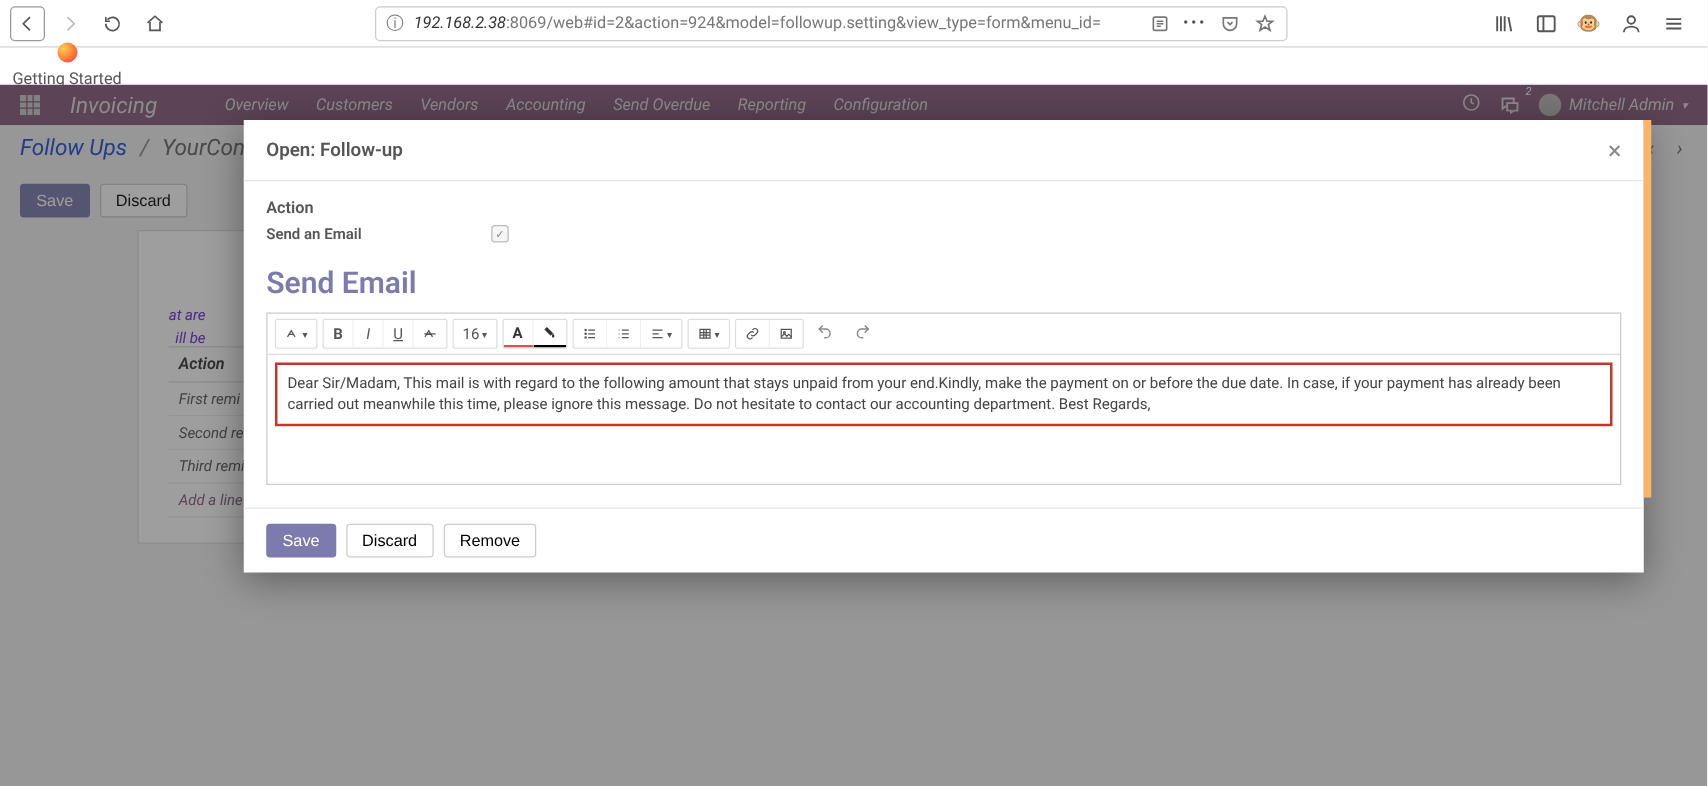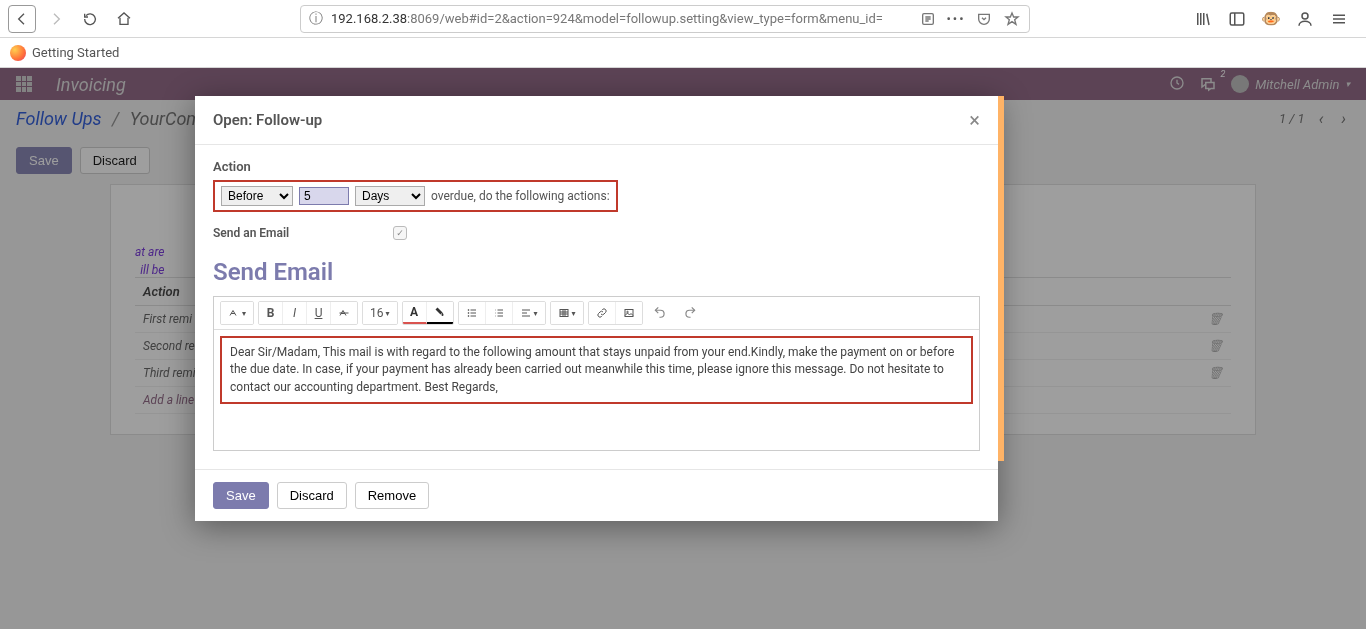--- a/index.html
+++ b/index.html
@@ -7,28 +7,28 @@
 
 
 .browser-toolbar { height: 38px; background: #fff; border-bottom: 1px solid #d6d6d6; display: flex; align-items: center; padding: 0 8px; gap: 6px; }
 .nav-btn { width: 28px; height: 28px; border-radius: 4px; display: flex; align-items: center; justify-content: center; cursor: pointer; color: #5a5a5a; }
 .nav-btn.active-back { border: 1px solid #999; }
 .nav-btn svg { width: 16px; height: 16px; }
 .url-area { flex: 1; display: flex; align-items: center; justify-content: center; }
 .url-bar { width: 730px; height: 28px; border: 1px solid #ccc; border-radius: 4px; display: flex; align-items: center; padding: 0 8px; color: #777; font-size: 13px; gap: 8px; }
 .url-bar .info-icon { color: #777; font-size: 14px; }
 .url-main { flex: 1; white-space: nowrap; overflow: hidden; }
-.url-main .host { color: #333; }
+.url-main .host { color: #333; font-style: italic; }
 .url-actions { display: flex; gap: 10px; align-items: center; color: #5a5a5a; }
 .url-actions .iconbtn { width: 18px; height: 18px; display: flex; align-items: center; justify-content: center; }
 .toolbar-right { display: flex; gap: 12px; align-items: center; padding-right: 8px; color: #5a5a5a; }
 .toolbar-right .iconbtn { width: 22px; height: 22px; display: flex; align-items: center; justify-content: center; }
 
 .bookmarks-bar { height: 30px; background: #fff; border-bottom: 1px solid #d6d6d6; display: flex; align-items: center; padding: 0 10px; gap: 6px; }
-.bookmark-item { display: flex; align-items: center; gap: 6px; color: #555; font-size: 13px; }
+.bookmark-item { display: flex; align-items: center; gap: 6px; color: #555; font-size: 13px; flex-direction: column; }
 .ff-icon { width: 16px; height: 16px; background: radial-gradient(circle at 30% 30%, #ffce4f, #ff7139 60%, #e3376a); border-radius: 50%; }
 
 
 .odoo-nav { height: 32px; background: #875A7B; display: flex; align-items: center; padding: 0 16px; color: #ddd; font-size: 13px; gap: 24px; }
 .odoo-nav .apps-icon { width: 16px; height: 16px; display: grid; grid-template-columns: 1fr 1fr 1fr; grid-template-rows: 1fr 1fr 1fr; gap: 1px; }
 .odoo-nav .apps-icon span { background: #ccc; }
 .odoo-nav .brand { font-size: 18px; color: #ddd; margin-right: 30px; }
 .odoo-nav .menu { display: flex; gap: 22px; }
 .odoo-nav .menu .mitem { color: #ddd; cursor: pointer; }
 .odoo-nav .spacer { flex: 1; }
@@ -56,21 +56,21 @@
 .sheet h1 { font-size: 28px; font-weight: 600; margin-bottom: 12px; color: #444; }
 .sheet .desc { color: #777; font-size: 12px; margin-bottom: 16px; }
 .sheet table { border-collapse: collapse; width: 100%; }
 .sheet th { text-align: left; border-bottom: 1px solid #ddd; border-top: 1px solid #ddd; padding: 6px 8px; font-weight: 600; color: #333; }
 .sheet td { border-bottom: 1px solid #eee; padding: 6px 8px; color: #555; font-size: 12px; }
 .sheet td.del { text-align: right; color: #aaa; }
 .sheet .addline { color: #875A7B; font-size: 12px; padding: 6px 8px; }
 .odoo-nav, .action-bar, .bg-buttons-row, .sheet-area { position: relative; font-style: italic; }
 
 
-.modal { position: fixed; top: 96px; left: 195px; width: 803px; background: #fff; z-index: 100; box-shadow: 0 6px 30px rgba(0,0,0,0.4); }
+.modal { position: fixed; top: 96px; left: 195px; width: 1120px; background: #fff; z-index: 100; box-shadow: 0 6px 30px rgba(0,0,0,0.4); }
 .modal-bar { height: 3px; background: #efefef; position: absolute; right: -6px; top: 0; width: 6px; height: calc(100% - 60px); background: #ffb366; }
 .modal-header { padding: 14px 18px; border-bottom: 1px solid #e6e6e6; display: flex; align-items: center; }
 .modal-header h4 { font-size: 15px; font-weight: 600; color: #555; }
 .modal-header .close { margin-left: auto; font-size: 20px; color: #888; cursor: pointer; line-height: 1; }
 .modal-body { padding: 14px 18px 18px; max-height: 440px; overflow: hidden; }
 .modal-body .lbl { font-size: 13px; font-weight: 600; color: #555; margin-bottom: 6px; display: block; }
 .title-input { width: 100%; padding: 2px 6px; font-size: 24px; border: 1px solid #7C7BAD; background: #d8d7ec; outline: none; color: #444; margin-bottom: 10px; }
 
 .schedule-row { display: inline-flex; align-items: center; gap: 6px; border: 2px solid #c0392b; padding: 4px 6px; margin-bottom: 14px; }
 .schedule-row select { border: 1px solid #aaa; font-size: 12px; padding: 1px 2px; background: #efefef; }
@@ -198,20 +198,29 @@
       <span></span>
       <span></span>
       <span></span>
       <span></span>
       <span></span>
       <span></span>
       <span></span>
       <span></span>
     </div>
   <span class="brand">Invoicing</span>
+  <div class="menu">
+    <span class="mitem">Overview</span>
+    <span class="mitem">Customers</span>
+    <span class="mitem">Vendors</span>
+    <span class="mitem">Accounting</span>
+    <span class="mitem">Send Overdue</span>
+    <span class="mitem">Reporting</span>
+    <span class="mitem">Configuration</span>
+  </div>
   <div class="spacer"></div>
   <div class="right">
     <span>
       <svg viewBox="0 0 24 24" width="16" height="16" fill="none" stroke="#ddd" stroke-width="2">
           <circle cx="12" cy="12" r="9"></circle>
           <path d="M12 7v5l3 2"></path>
         </svg>
     </span>
     <span class="badge-wrap">
       <svg viewBox="0 0 24 24" width="18" height="18" fill="none" stroke="#ddd" stroke-width="2">
@@ -286,33 +295,20 @@
 
 <div class="modal">
   <div class="modal-bar"></div>
   <div class="modal-header">
     <h4>Open: Follow-up</h4>
     <span class="close">×</span>
   </div>
   <div class="modal-body">
     <label class="lbl">Action</label>
 
-    <div class="schedule-row">
-      <select class="when">
-        <option>Before</option>
-        <option>After</option>
-      </select>
-      <input class="num" value="5" style="">
-      <select class="unit">
-        <option>Days</option>
-        <option>Weeks</option>
-        <option>Months</option>
-      </select>
-      <span class="txt">overdue, do the following actions:</span>
-    </div>
 
     <div class="field-row">
       <span class="flabel">Send an Email</span>
       <span class="checkbox-faux">✓</span>
     </div>
 
     <div class="section-h">Send Email</div>
 
     <div class="editor-wrap">
       <div class="rte-toolbar">

